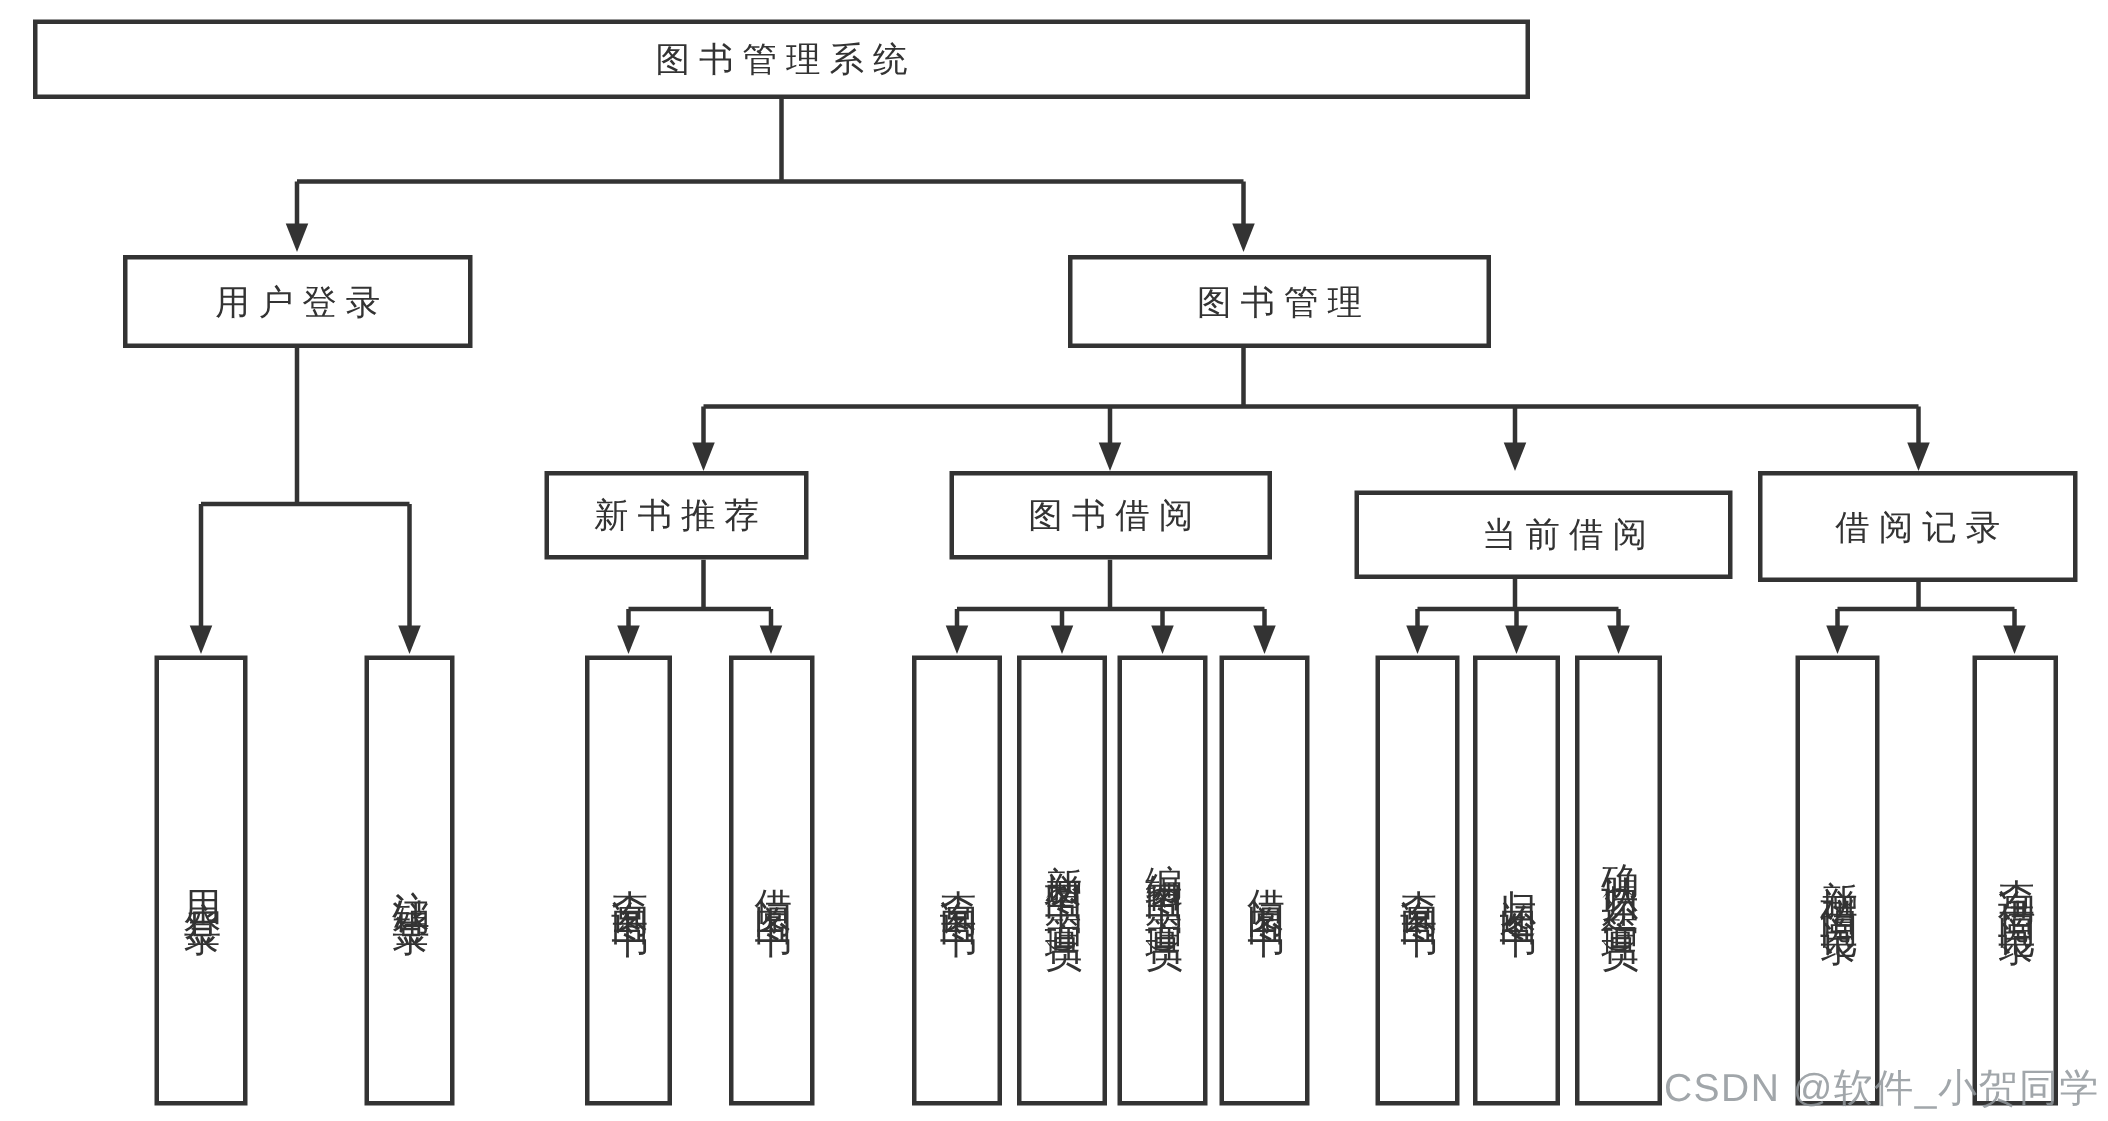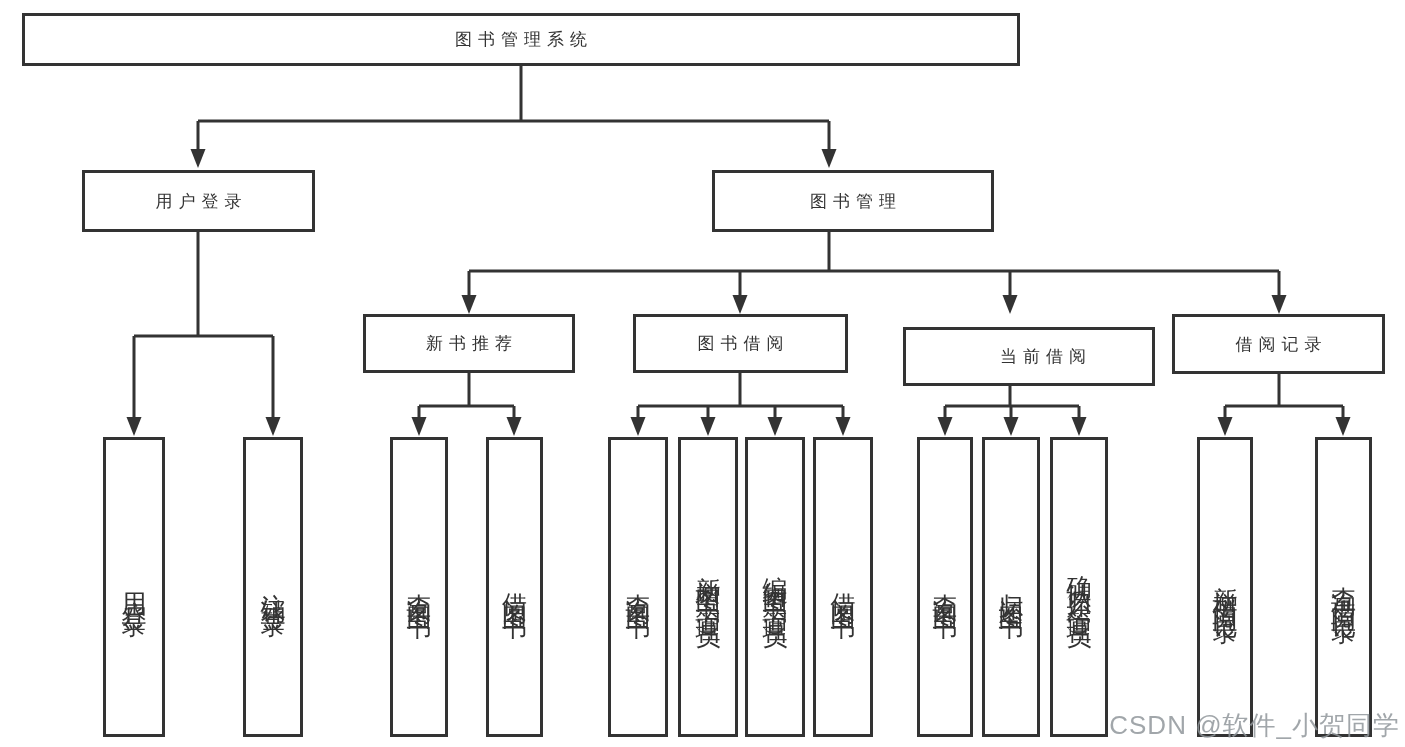--- a/index.html
+++ b/index.html
@@ -28,21 +28,21 @@
     box-sizing: border-box;
     border: 3px solid #333333;
     background: #ffffff;
     color: #333333;
     display: flex;
     align-items: center;
     justify-content: center;
     text-align: center;
   }
   .h-box {
-    font-size: 17px;
+    font-size: 23px;
     letter-spacing: 6px;
     text-indent: 6px;
     white-space: nowrap;
     line-height: 1;
     text-align: right;
   }
   .v-box {
     writing-mode: vertical-rl;
     font-size: 25px;
     letter-spacing: 7px;
@@ -94,24 +94,24 @@
       <polygon points="1217.5,417 1232.5,417 1225,436"></polygon>
       <polygon points="1335.5,417 1350.5,417 1343,436"></polygon>
     </g>
   </svg>
 
   <div class="box h-box" style="left:22px; top:13px; width:998px; height:53px;">图书管理系统</div>
 
   <div class="box h-box" style="left:82px; top:170px; width:233px; height:62px;">用户登录</div>
   <div class="box h-box" style="left:712px; top:170px; width:282px; height:62px;">图书管理</div>
 
-  <div class="box h-box" style="left:363px; top:314px; width:212px; height:59px;">新书推荐</div>
+  <div class="box h-box" style="left:363px; top:314px; width:176px; height:59px;">新书推荐</div>
   <div class="box h-box" style="left:633px; top:314px; width:215px; height:59px;font-family:Liberation Serif, serif;">图书借阅</div>
   <div class="box h-box" style="left:903px; top:327px; width:252px; height:59px;padding-left:28px;">当前借阅</div>
-  <div class="box h-box" style="left:1172px; top:314px; width:213px; height:60px;">借阅记录</div>
+  <div class="box h-box" style="left:1172px; top:314px; width:213px; height:74px;">借阅记录</div>
 
   <div class="box v-box" style="left:103px; top:437px; width:62px; height:300px;">用户登录</div>
   <div class="box v-box" style="left:243px; top:437px; width:60px; height:300px;">注销登录</div>
 
   <div class="box v-box" style="left:390px; top:437px; width:58px; height:300px;">查询图书</div>
   <div class="box v-box" style="left:486px; top:437px; width:57px; height:300px;">借阅图书</div>
 
   <div class="box v-box" style="left:608px; top:437px; width:60px; height:300px;">查询图书</div>
   <div class="box v-box" style="left:678px; top:437px; width:60px; height:300px;">新增图书（管理员）</div>
   <div class="box v-box" style="left:745px; top:437px; width:60px; height:300px;">编辑图书（管理员）</div>

